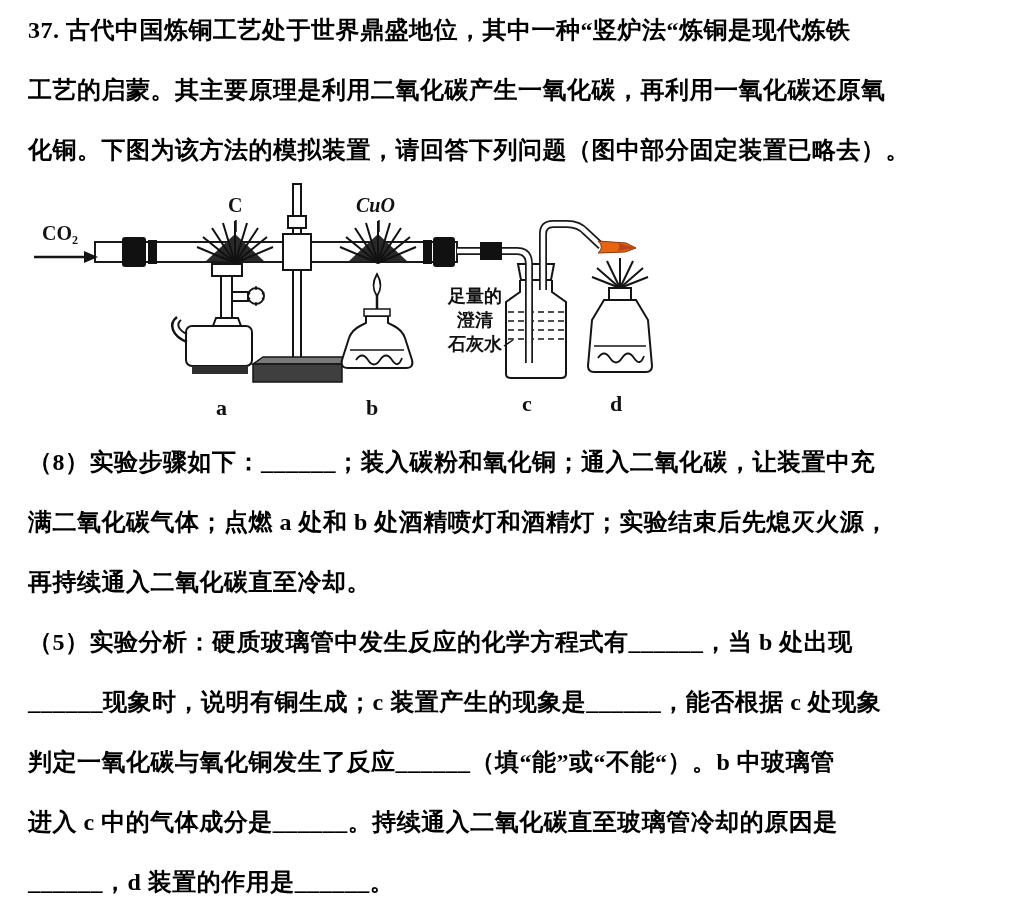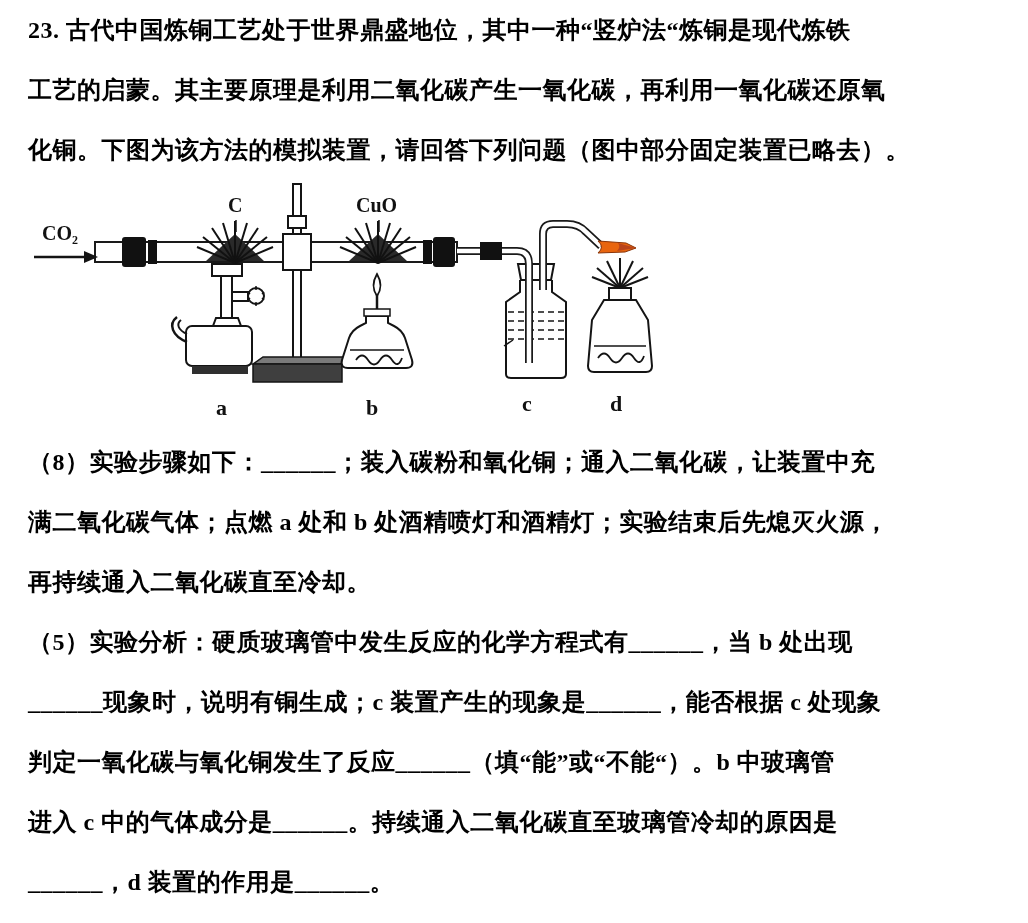--- a/index.html
+++ b/index.html
@@ -25,35 +25,35 @@
   .diagram svg{position:absolute;left:0;top:0;}
   .dlabel{
     position:absolute;
     font-family:"Liberation Serif","DejaVu Serif",serif;
     font-weight:700;
     color:#111;
     line-height:1.1;
   }
   .dlabel.gas{left:42px;top:42px;font-size:20px;}
   .dlabel.carbon{left:228px;top:14px;font-size:20px;}
-  .dlabel.cuo{left:356px;top:14px;font-size:20px;}
+  .dlabel.cuo{left:356px;top:14px;font-size:20px;font-style:italic;}
   .dlabel.limewater{
     left:444px;top:104px;width:62px;
     font-size:18px;line-height:24px;
     text-align:center;white-space:pre-line;
   }
   .dlabel.lab-a{left:216px;top:216px;font-size:22px;}
   .dlabel.lab-b{left:366px;top:216px;font-size:22px;}
   .dlabel.lab-c{left:522px;top:212px;font-size:22px;}
   .dlabel.lab-d{left:610px;top:212px;font-size:22px;}
 </style>
 </head>
 <body>
 
-<div class="text-block">23. 古代中国炼铜工艺处于世界鼎盛地位，其中一种“竖炉法“炼铜是现代炼铁
+<div class="text-block">37. 古代中国炼铜工艺处于世界鼎盛地位，其中一种“竖炉法“炼铜是现代炼铁
 工艺的启蒙。其主要原理是利用二氧化碳产生一氧化碳，再利用一氧化碳还原氧
 化铜。下图为该方法的模拟装置，请回答下列问题（图中部分固定装置已略去）。</div>
 
 <div class="diagram">
   <svg width="1028" height="252" viewBox="0 0 1028 252">
     <defs>
       <g id="heap">
         <polygon points="-29,0 0,-27 29,0" fill="#2a2a2a"></polygon>
         <g stroke="#111" stroke-width="2">
           <line x1="0" y1="2" x2="38" y2="-14"></line>
@@ -170,20 +170,23 @@
 
     <g>
       <line x1="34" y1="77" x2="84" y2="77" stroke="#141414" stroke-width="2.5"></line>
       <polygon points="84,71 98,77 84,83" fill="#141414"></polygon>
     </g>
   </svg>
 
   <div class="dlabel gas">CO₂</div>
   <div class="dlabel carbon">C</div>
   <div class="dlabel cuo">CuO</div>
+  <div class="dlabel limewater">足量的
+澄清
+石灰水</div>
   <div class="dlabel lab-a">a</div>
   <div class="dlabel lab-b">b</div>
   <div class="dlabel lab-c">c</div>
   <div class="dlabel lab-d">d</div>
 </div>
 
 <div class="text-block">（8）实验步骤如下：______；装入碳粉和氧化铜；通入二氧化碳，让装置中充
 满二氧化碳气体；点燃 a 处和 b 处酒精喷灯和酒精灯；实验结束后先熄灭火源，
 再持续通入二氧化碳直至冷却。</div>
 <div class="text-block">（5）实验分析：硬质玻璃管中发生反应的化学方程式有______，当 b 处出现

